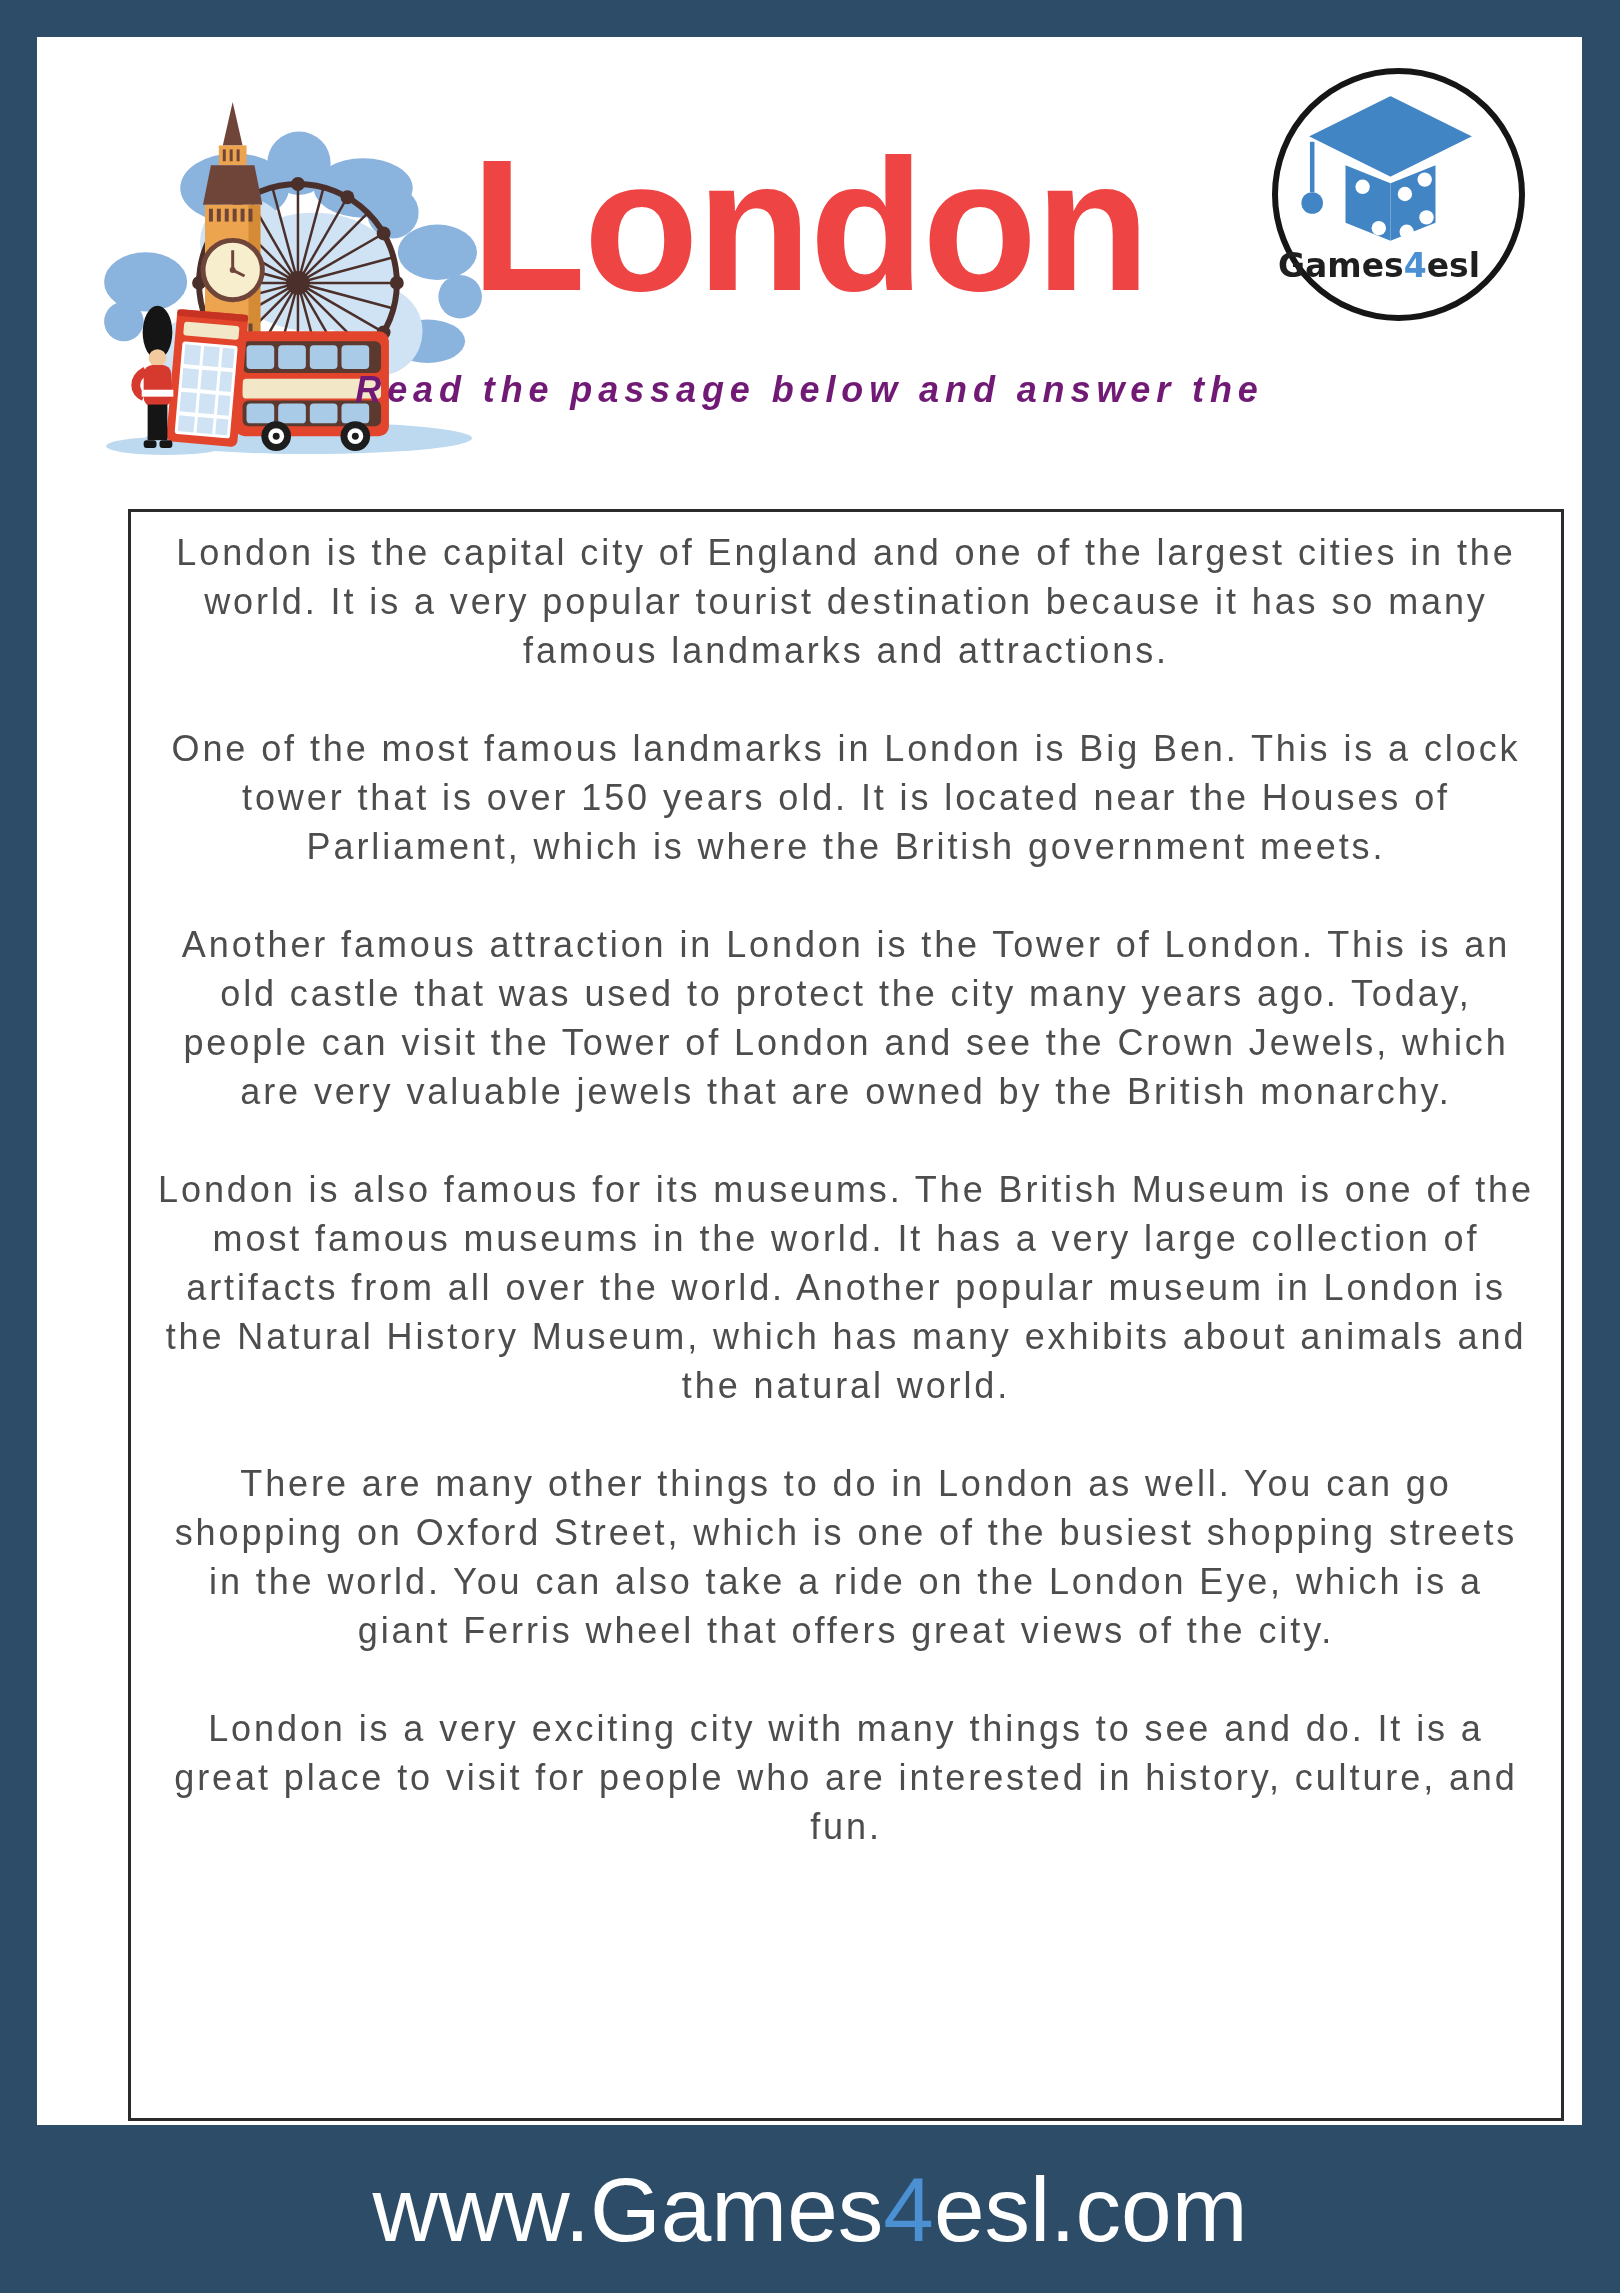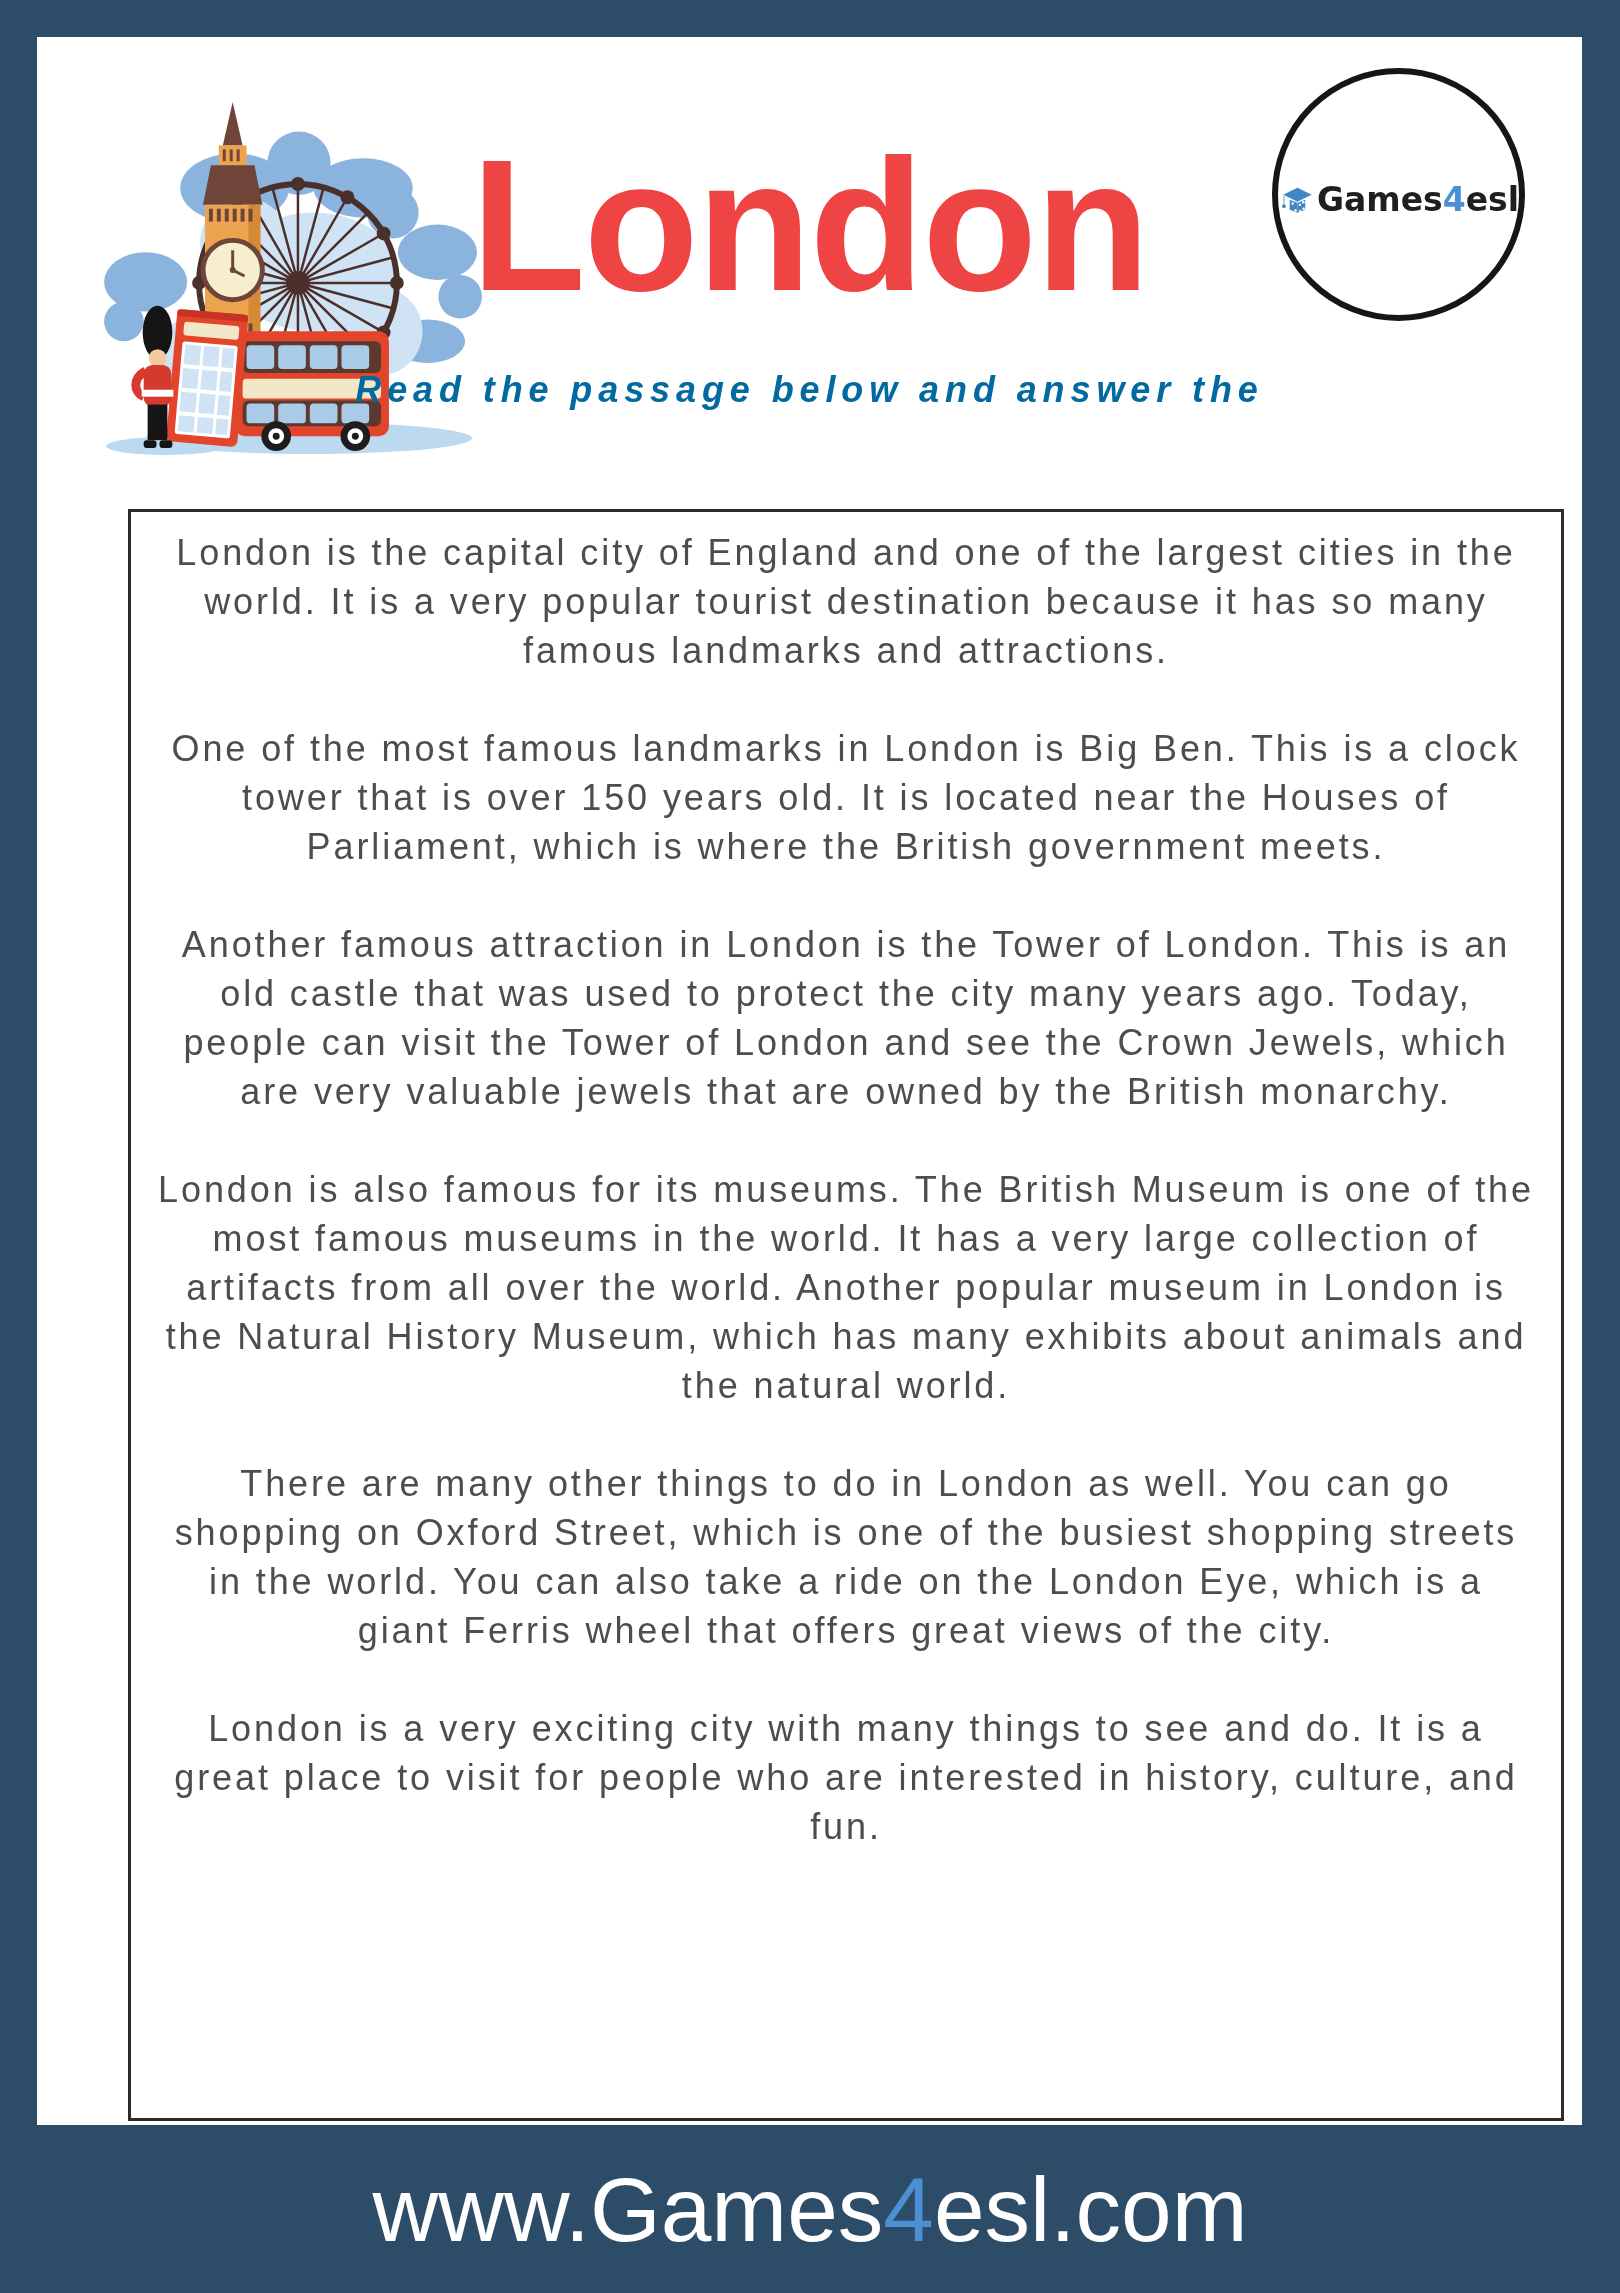--- a/index.html
+++ b/index.html
@@ -19,33 +19,33 @@
     position:absolute; left:0; right:0; top:94px;
     text-align:center;
     font-size:188px; line-height:1; font-weight:bold;
     color:#ef4444; letter-spacing:-2px;
   }
   .subtitle {
     position:absolute; left:0; right:0; top:316px;
     text-align:center;
     font-size:36px; line-height:73px;
     font-weight:bold; font-style:italic;
-    letter-spacing:5.9px; color:#0369a1;
+    letter-spacing:5.9px; color:#701a75;
   }
   .illustration {
     position:absolute; left:49px; top:57px;
     width:416px; height:361px;
   }
   .logo {
     position:absolute; left:1235px; top:31px;
     width:253px; height:253px;
     box-sizing:border-box;
     border:6.9px solid #161616; border-radius:50%;
     background:#ffffff;
-    display:flex; flex-direction:row; align-items:center;
+    display:flex; flex-direction:column; align-items:flex-start;
     padding-top:11.8px;
   }
   .logo-text {
     font-family:"DejaVu Sans", sans-serif;
     font-size:33px; font-weight:bold; color:#1f1f1f;
     margin-top:-2px; letter-spacing:0;
   }
   .logo-text .blue4 { color:#4a90d2; }
   
   .passage-box {

